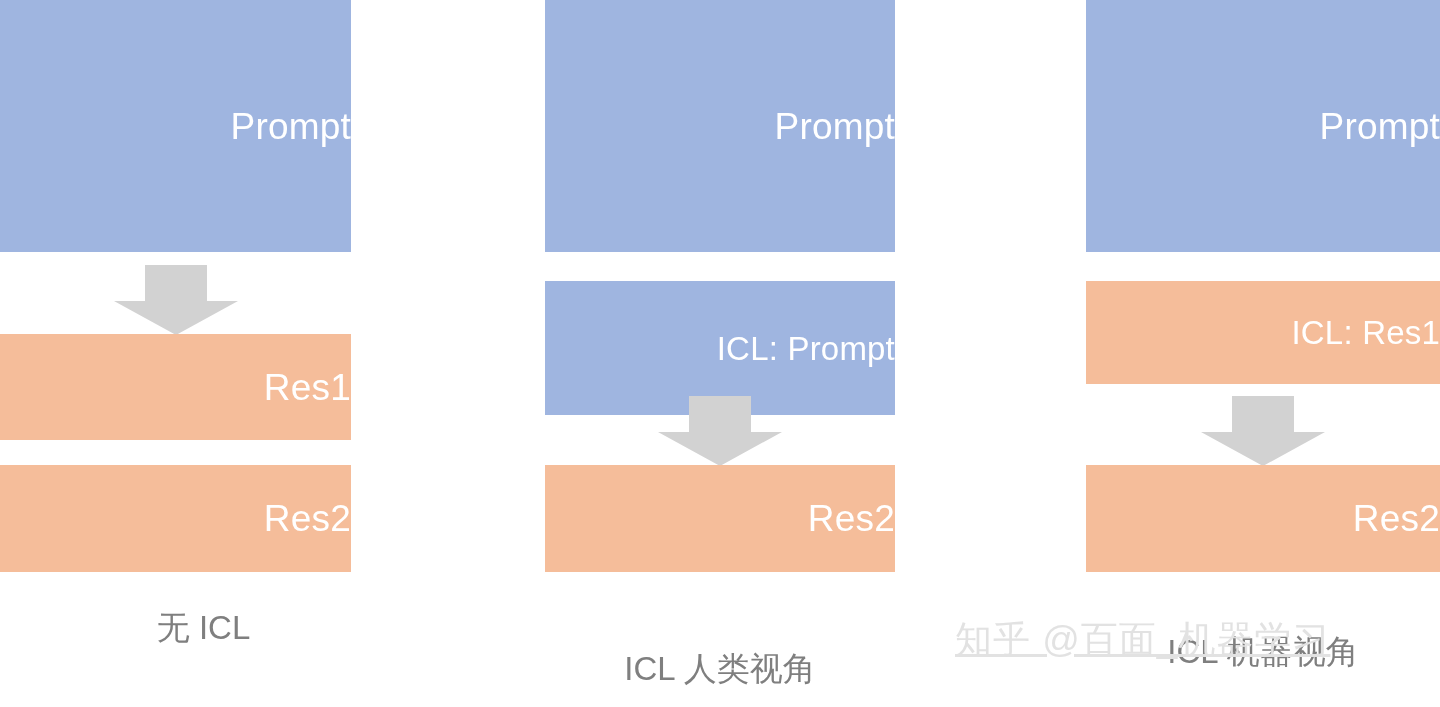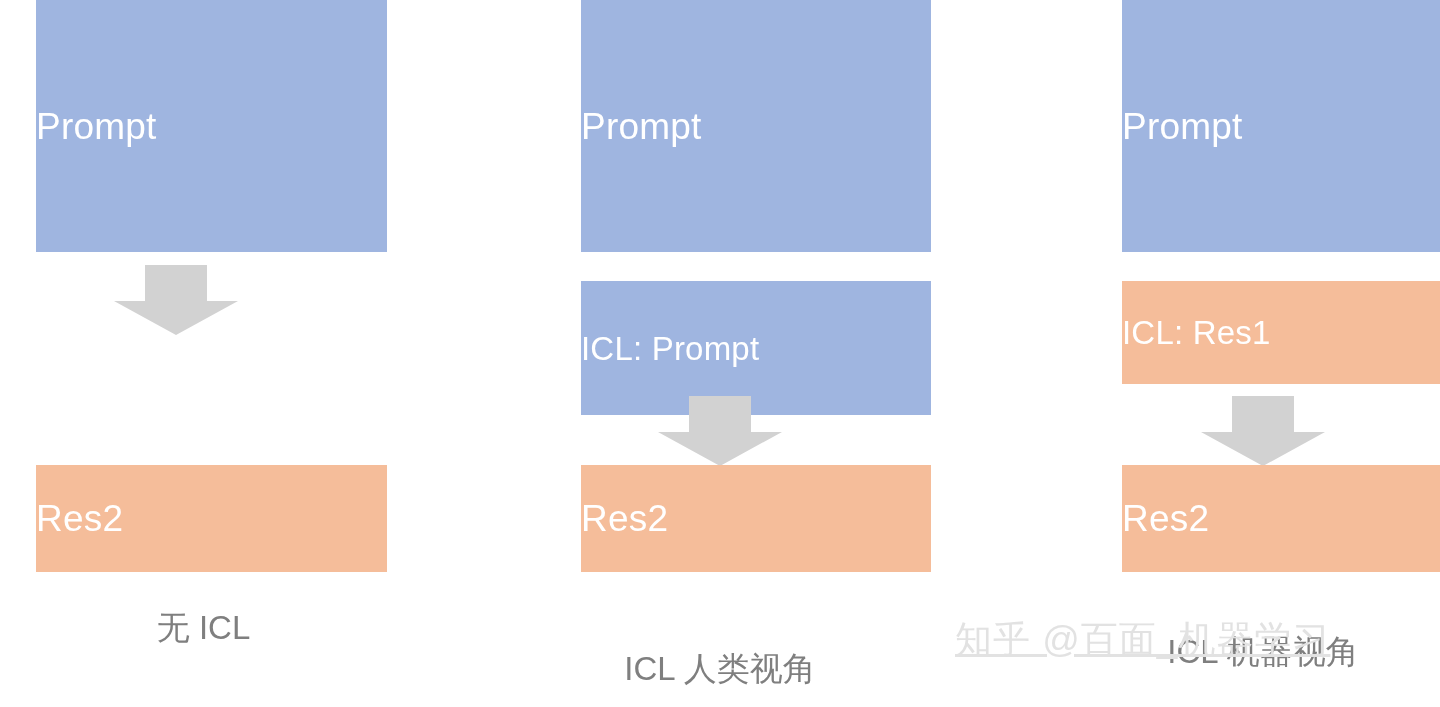--- a/index.html
+++ b/index.html
@@ -33,27 +33,26 @@
   #column-icl-machine { left: 1086px; width: 354px; }
 
   
   .box {
     position: absolute;
     left: 0;
     width: 100%;
     box-sizing: border-box;
     display: flex;
     align-items: center;
-    justify-content: flex-start;
+    justify-content: flex-end;
     color: #ffffff;
     font-weight: 400;
     letter-spacing: 0.2px;
     line-height: 1;
     user-select: none;
-    margin-left: 36px;
   }
   .box-blue   { background: #9fb5e0; }
   .box-orange { background: #f5bd9a; }
 
   .label-xl { font-size: 37px; }
   .label-lg { font-size: 33px; }
 
   
   .arrow {
     position: absolute;
@@ -102,20 +101,23 @@
     <div class="box box-blue label-xl" style="top:0px; height:252px;">
       <span>Prompt</span>
     </div>
 
     <div class="arrow" style="top:265px;">
       <svg viewBox="0 0 124 70" preserveAspectRatio="none" aria-hidden="true">
         <polygon points="31,0 93,0 93,36 124,36 62,70 0,36 31,36" fill="#d2d2d2"></polygon>
       </svg>
     </div>
 
+    <div class="box box-orange label-xl" style="top:334px; height:106px;">
+      <span>Res1</span>
+    </div>
 
     <div class="box box-orange label-xl" style="top:465px; height:107px;">
       <span>Res2</span>
     </div>
 
     <div class="caption" style="top:611px;margin-left:28px;">无 ICL</div>
   </div>
 
   <div class="column" id="column-icl-human">
 

